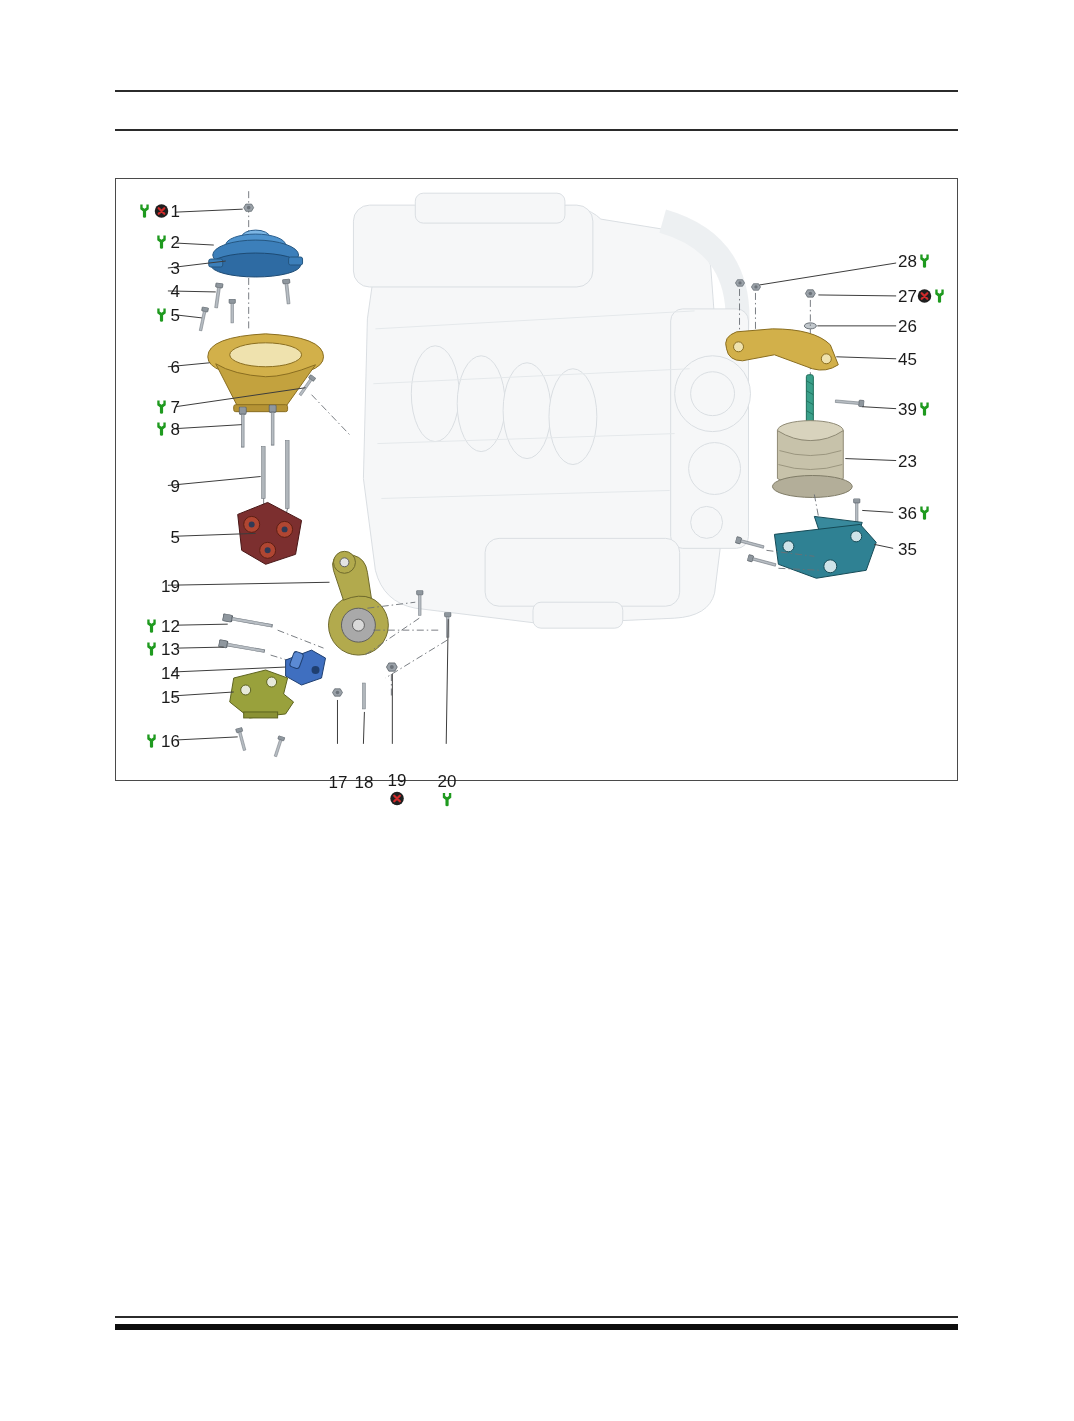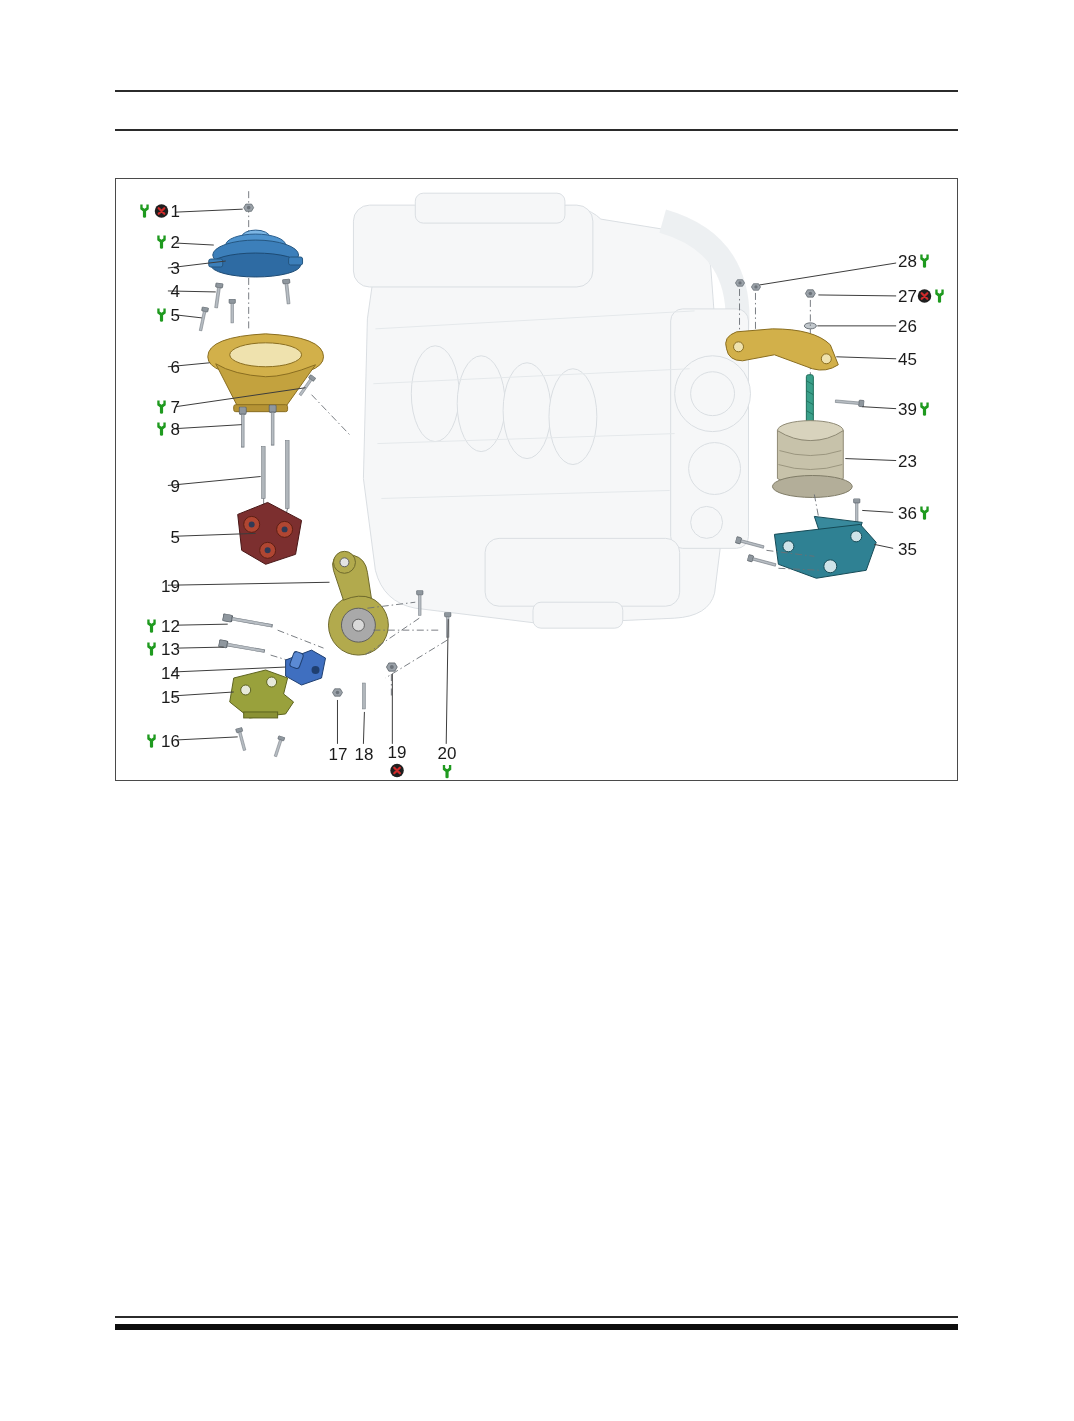--- a/index.html
+++ b/index.html
@@ -15,21 +15,21 @@
     border:1.6px solid #4a4a4a; background:#ffffff;
   }
   .fig-svg { position:absolute; left:0; top:0; width:100%; height:100%; }
 
   .callout {
     position:absolute; display:flex; align-items:center;
     font-size:17px; line-height:1; color:#1a1a1a; white-space:nowrap;
   }
   .callout.l { left:4px; width:60px; justify-content:flex-end; gap:2px; transform:translateY(-50%); }
   .callout.r { left:782px; gap:0; transform:translateY(-50%); }
-  .callout.b { flex-direction:column; gap:2px; transform:translate(-50%,-50%); }
+  .callout.b { flex-direction:column; gap:2px; transform:translate(-50%,-50%);margin-top:28px; }
   .ic { width:15px; height:15px; flex:0 0 auto; display:block; }
   .dashline { stroke:#6a6f74; stroke-width:0.9; stroke-dasharray:7 3 1.5 3; fill:none; }
 </style>
 </head>
 <body>
 
 <div class="page">
 
   <div class="rule" style="top:90px"></div>
   <div class="rule" style="top:129px; height:1.5px;"></div>

